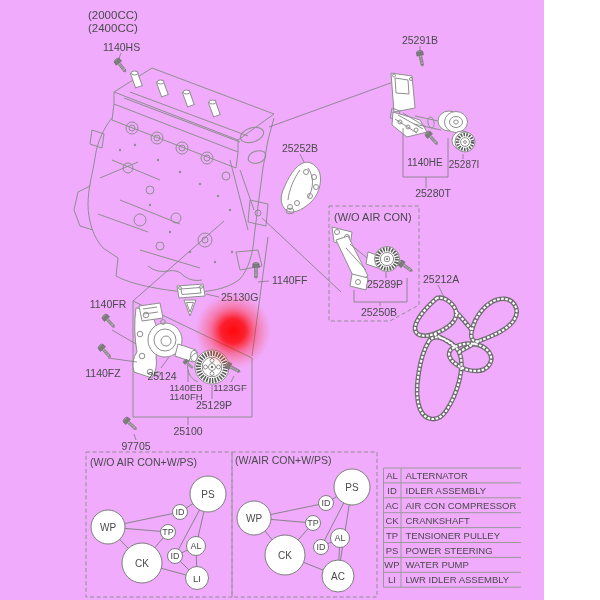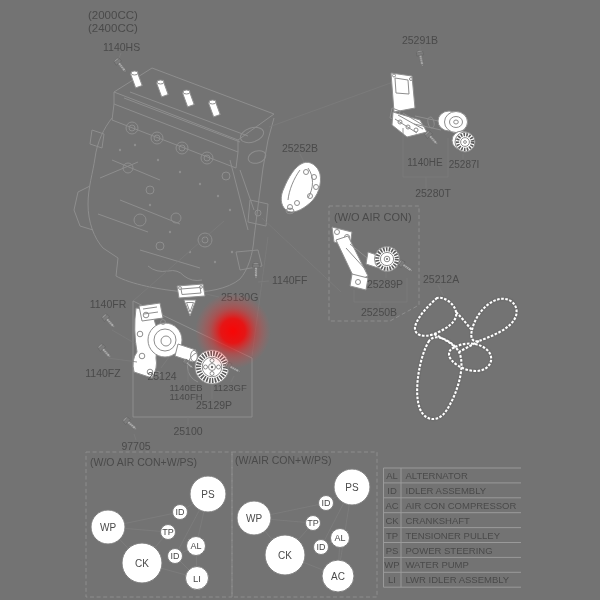--- a/index.html
+++ b/index.html
@@ -1,16 +1,16 @@
 <!DOCTYPE html>
 <html><head>
 <meta charset="utf-8">
 <style>
   html,body{margin:0;padding:0;background:#fff;}
-  #stage{position:relative;width:600px;height:600px;background:#737373;overflow:hidden;text-align:right;}
+  #stage{position:relative;width:544px;height:600px;background:#f0abfc;overflow:hidden;text-align:right;}
   svg{display:block;}
   text{fill:#4a4a4a;font-family:"Liberation Sans",sans-serif;}
   .t9{font-size:9px;} .t95{font-size:9.5px;} .t10{font-size:10px;}
   .t105{font-size:10.5px;} .t11{font-size:11px;} .t115{font-size:11.5px;}
   .mid{text-anchor:middle;}
   .ln{stroke:#8e8e8e;fill:none;stroke-width:1;}
   .lnw{stroke:#8e8e8e;fill:#fff;stroke-width:1;}
   .ln2{stroke:#7c7c7c;fill:none;stroke-width:0.8;}
   .dash{stroke:#8e8e8e;fill:none;stroke-width:1;stroke-dasharray:4 2.6;}
   .tbl{stroke:#9a9a9a;fill:none;stroke-width:1;}

